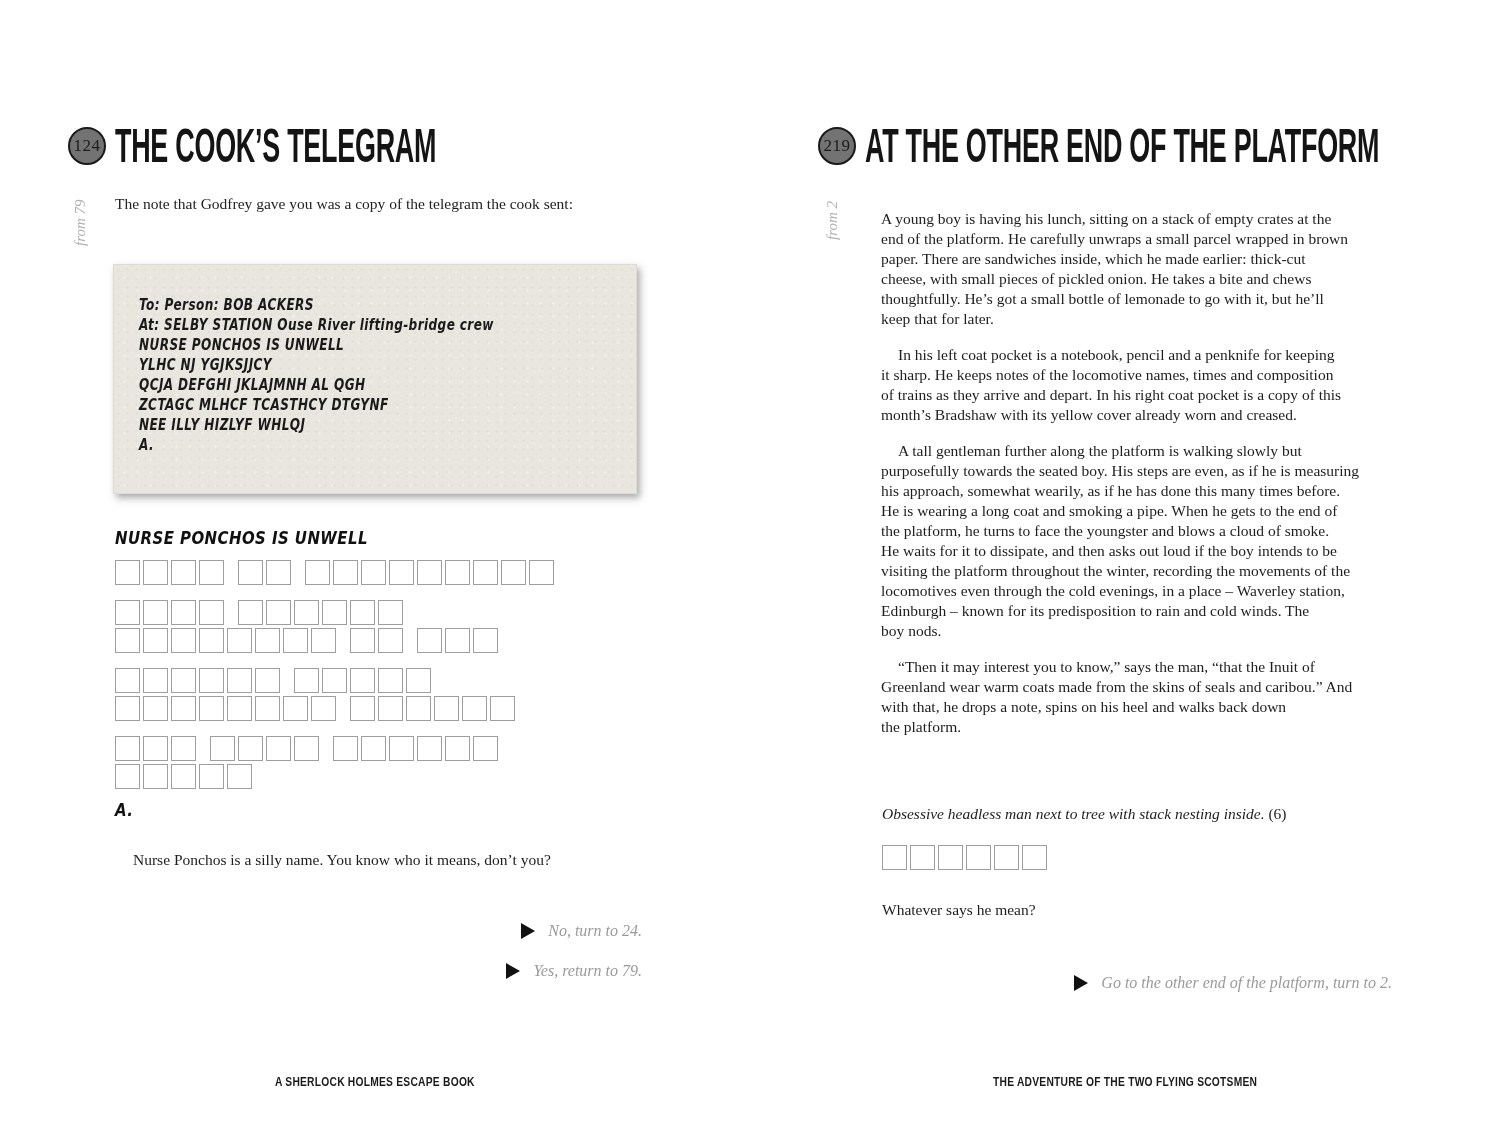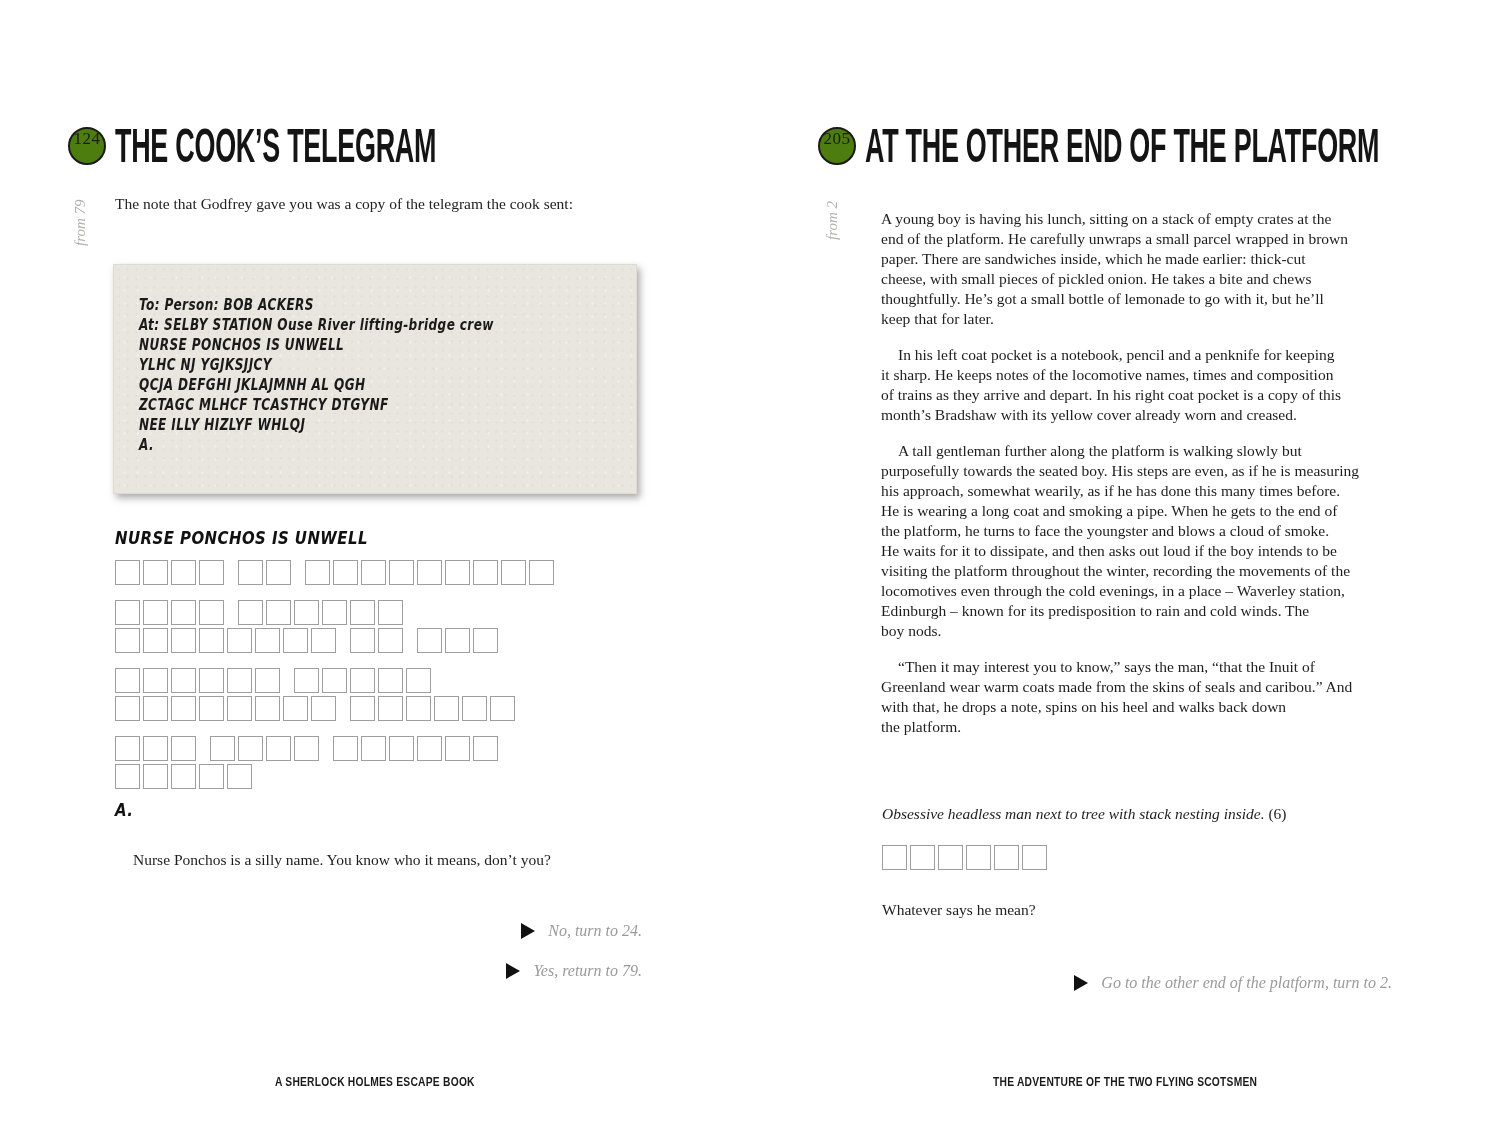--- a/index.html
+++ b/index.html
@@ -1,22 +1,22 @@
 <!DOCTYPE html>
 <html><head>
 <meta charset="utf-8">
 <style>
   html,body{margin:0;padding:0;background:#ffffff;}
   .spread{position:relative;width:1500px;height:1125px;background:#ffffff;overflow:hidden;
           font-family:"Liberation Serif", serif;color:#1c1c1c;}
 
   
   .section-badge{position:absolute;width:38px;height:38px;border:2px solid #1a1a1a;border-radius:50%;
-                 display:flex;justify-content:center;box-sizing:border-box;
-                 font-size:17px;letter-spacing:0.5px;background:#4d7c0f;}
+                 display:flex;align-items:center;justify-content:center;box-sizing:border-box;
+                 font-size:17px;letter-spacing:0.5px;background:#737373;}
   .title{position:absolute;margin:0;font-family:"Liberation Sans", sans-serif;font-weight:700;
          font-size:49px;line-height:46px;letter-spacing:-0.5px;color:#141414;white-space:nowrap;
          transform:scaleX(0.55);transform-origin:0 0;}
   .from-label{position:absolute;font-style:italic;font-size:15px;color:#b3b1ae;white-space:nowrap;
               transform:rotate(-90deg);transform-origin:0 0;}
 
   
   .intro{position:absolute;margin:0;font-size:15.5px;line-height:24px;color:#222;}
   .story{position:absolute;width:585px;}
   .story p{margin:16px;font-size:15.5px;line-height:20px;white-space:pre-line;color:#1d1d1d;}
@@ -241,21 +241,21 @@
         </div>
         <div class="choice">
           <span class="arrow"></span>
           <span class="choice-text">Yes, return to 79.</span>
         </div>
       </div>
   </section>
 
   <section>
     <div class="section-badge" style="left:818px;top:127px;">
-      <span>205</span>
+      <span>219</span>
     </div>
     <h1 class="title" style="left:865px;top:122px;">AT THE OTHER END OF THE PLATFORM</h1>
     <div class="from-label" style="left:824px;top:240px;">from 2</div>
 
     <div class="story" style="left:865px;top:193px;" id="story-paragraphs">
         <p>A young boy is having his lunch, sitting on a stack of empty crates at the
 end of the platform. He carefully unwraps a small parcel wrapped in brown
 paper. There are sandwiches inside, which he made earlier: thick-cut
 cheese, with small pieces of pickled onion. He takes a bite and chews
 thoughtfully. He’s got a small bottle of lemonade to go with it, but he’ll

